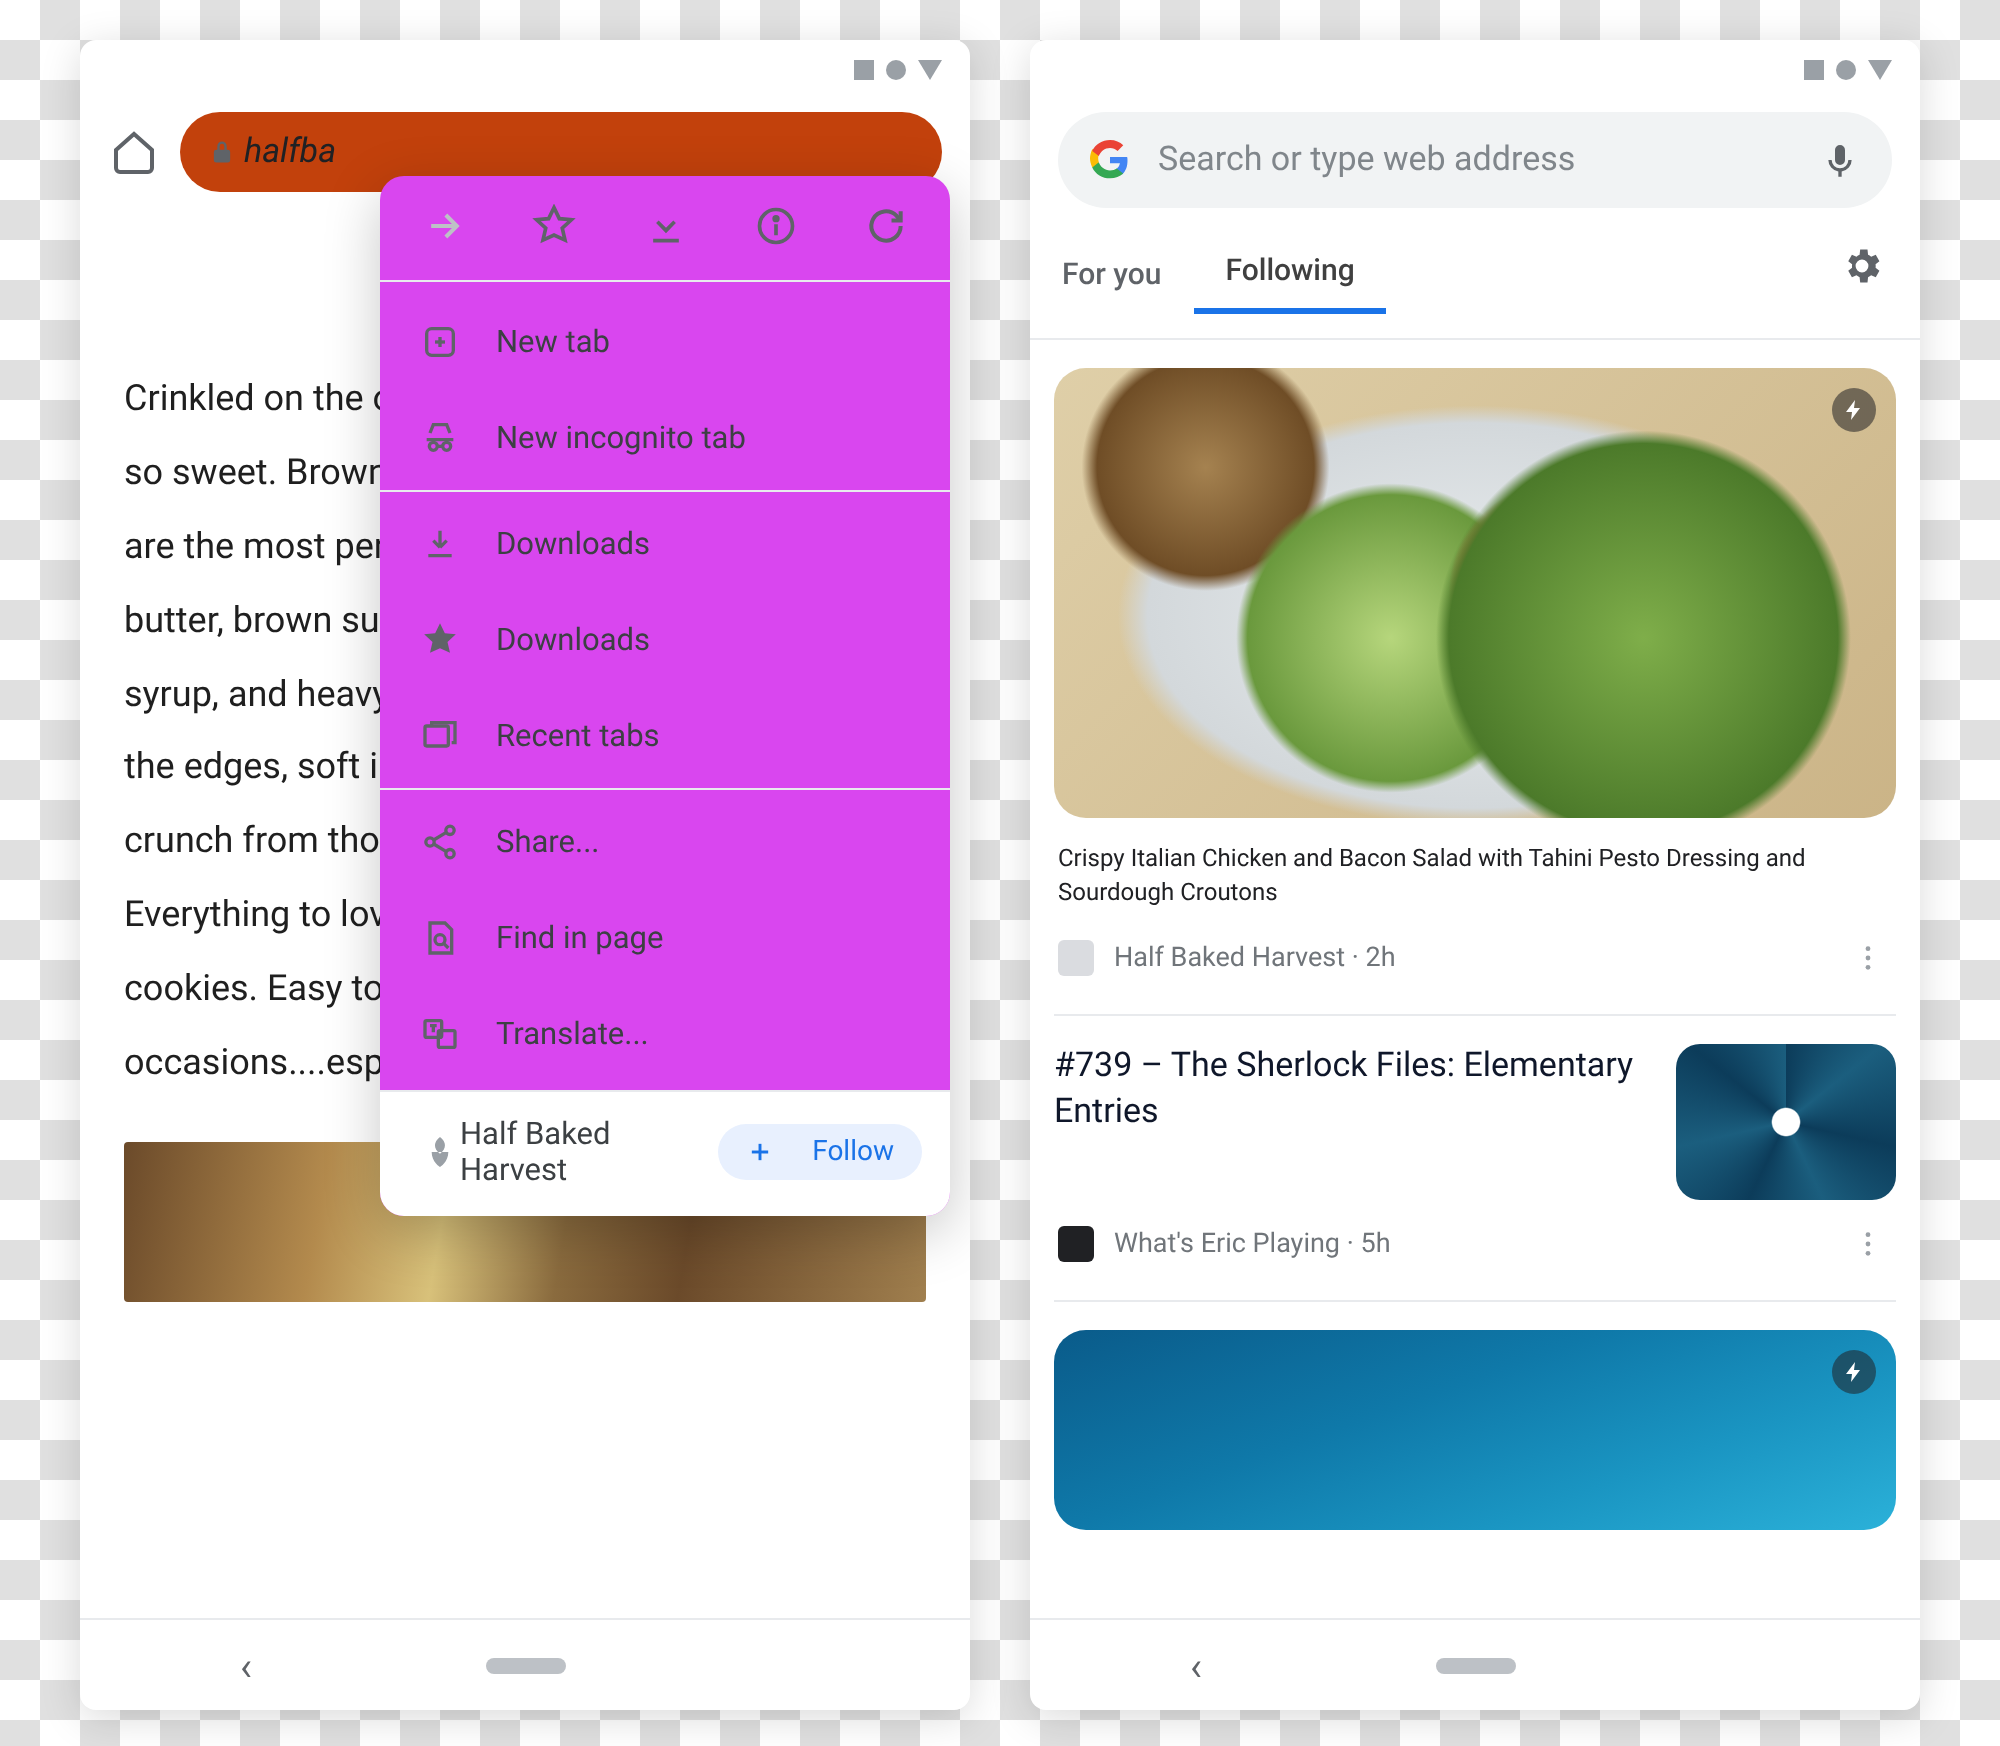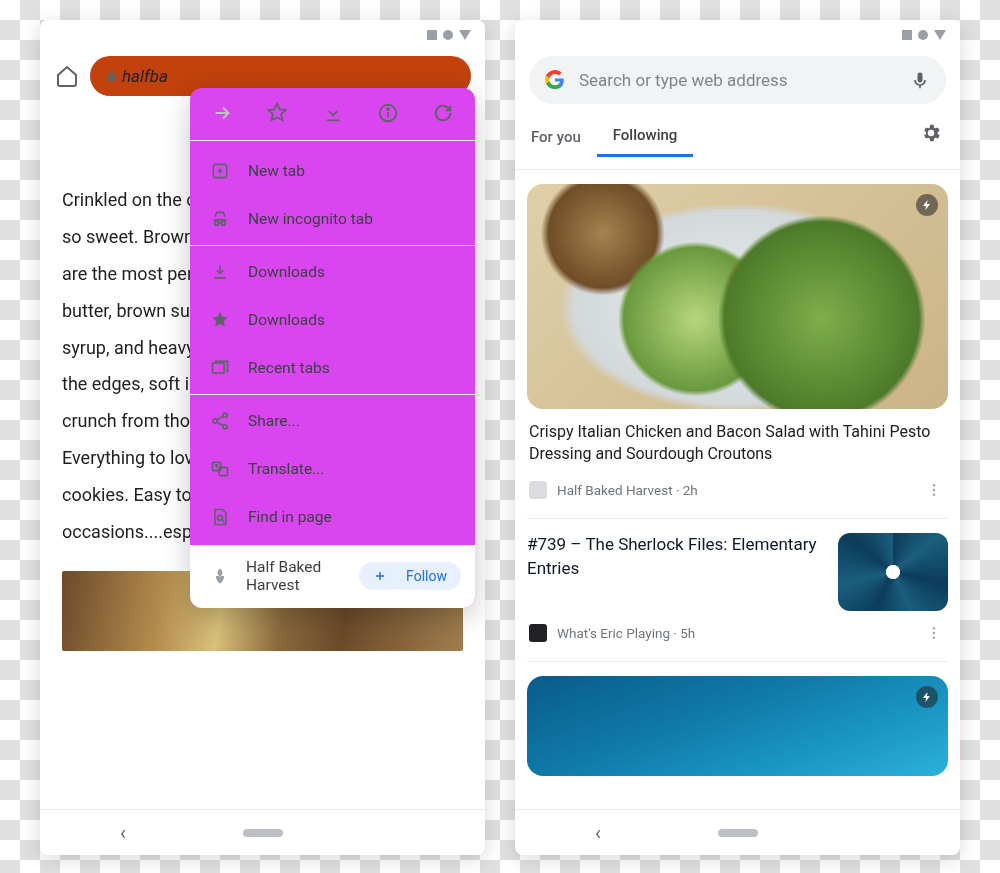--- a/index.html
+++ b/index.html
@@ -73,21 +73,21 @@
     font-size: 15.5px; color:#3c4043;
   }
   .menu-item .mi { width:20px; color:#5f6368; display:flex; justify-content:center;}
   .menu-sep { height:1px; background:#e8eaed; margin: 2px 0; }
   .follow-row {
     display:flex; align-items:center; justify-content:space-between;
     padding: 12px 14px 14px 20px;
     background:#fff;
     border-top:1px solid #e8eaed;
   }
-  .follow-left { display:flex; align-items:center; gap:16px; font-size:15.5px; color:#3c4043;}
+  .follow-left { display:flex; align-items:center; font-size:15.5px; color:#3c4043;}
   .follow-left .fav { width:20px;height:20px; color:#9aa0a6; display:flex;align-items:center;justify-content:center;}
   .follow-btn {
     display:flex; align-items:center; gap:19px;
     background:#e8f0fe; color:#1a73e8;
     border-radius:16px; padding: 6px 14px; font-size:14px; font-weight:400;
   }
 
   
   .search-row { padding: 36px 14px 8px 14px; }
   .searchbox {
@@ -118,21 +118,21 @@
       radial-gradient(ellipse at 50% 55%, #eaeef0 0%, #d3d8db 55%, transparent 60%),
       linear-gradient(135deg,#dfcfa8 0%, #cbb487 100%);
   }
   .amp-badge, .amp-badge2 {
     position:absolute; top:10px; right:10px;
     width:22px;height:22px;border-radius:50%;
     background:rgba(32,33,36,.55);
     display:flex;align-items:center;justify-content:center;
     color:#fff;
   }
-  .headline { font-size:16px; color:#202124; line-height:1.4; margin:12px 2px 4px; }
+  .headline { font-size:12px; color:#202124; line-height:1.4; margin:12px 2px 4px; }
   .card-meta { display:flex; align-items:center; padding: 8px 2px 12px; color:#70757a; font-size:13.5px; }
   .card-meta .fav { width:18px;height:18px; background:#dadce0; border-radius:3px; margin-right:10px; }
   .card-meta .fav.dark { background:#202124; }
   .card-meta .more { margin-left:auto; color:#9aa0a6; padding:4px;}
   .card-sep { height:1px; background:#e8eaed; margin: 4px 12px 0; }
   .card2 { display:flex; gap:16px; padding: 14px 12px 0; }
   .card2 .txt { flex:1; font-size:17px; color:#0f172a; line-height:1.4; }
   .card2 .thumb {
     width:110px; height:78px; border-radius:12px;
     background:
@@ -277,36 +277,36 @@
               <circle cx="18" cy="19" r="2.5"></circle>
               <line x1="8.2" y1="10.8" x2="15.8" y2="6.2"></line>
               <line x1="8.2" y1="13.2" x2="15.8" y2="17.8"></line>
             </svg>
           </span>
         <span>Share...</span>
       </div>
       <div class="menu-item">
         <span class="mi">
             <svg width="20" height="20" viewBox="0 0 24 24" fill="none" stroke="currentColor" stroke-width="2">
+              <path d="M6 3h9l4 4v14H6z"></path>
+              <circle cx="12" cy="13" r="3"></circle>
+              <line x1="14.2" y1="15.2" x2="17" y2="18"></line>
+            </svg>
+          </span>
+        <span>Find in page</span>
+      </div>
+      <div class="menu-item">
+        <span class="mi">
+            <svg width="20" height="20" viewBox="0 0 24 24" fill="none" stroke="currentColor" stroke-width="2">
               <rect x="3" y="4" width="10" height="10" rx="1"></rect>
               <rect x="11" y="10" width="10" height="10" rx="1"></rect>
               <path d="M6 7h4M8 7v4"></path>
             </svg>
           </span>
         <span>Translate...</span>
-      </div>
-      <div class="menu-item">
-        <span class="mi">
-            <svg width="20" height="20" viewBox="0 0 24 24" fill="none" stroke="currentColor" stroke-width="2">
-              <path d="M6 3h9l4 4v14H6z"></path>
-              <circle cx="12" cy="13" r="3"></circle>
-              <line x1="14.2" y1="15.2" x2="17" y2="18"></line>
-            </svg>
-          </span>
-        <span>Find in page</span>
       </div>
     </div>
     <div class="follow-row">
       <div class="follow-left">
         <span class="fav">
             <svg width="20" height="20" viewBox="0 0 24 24" fill="currentColor">
               <path d="M12 3c4 3 4 7 0 10-4-3-4-7 0-10zm-5 9c0 6 5 9 5 9s5-3 5-9"></path>
             </svg>
           </span>
         <span>Half Baked Harvest</span>

